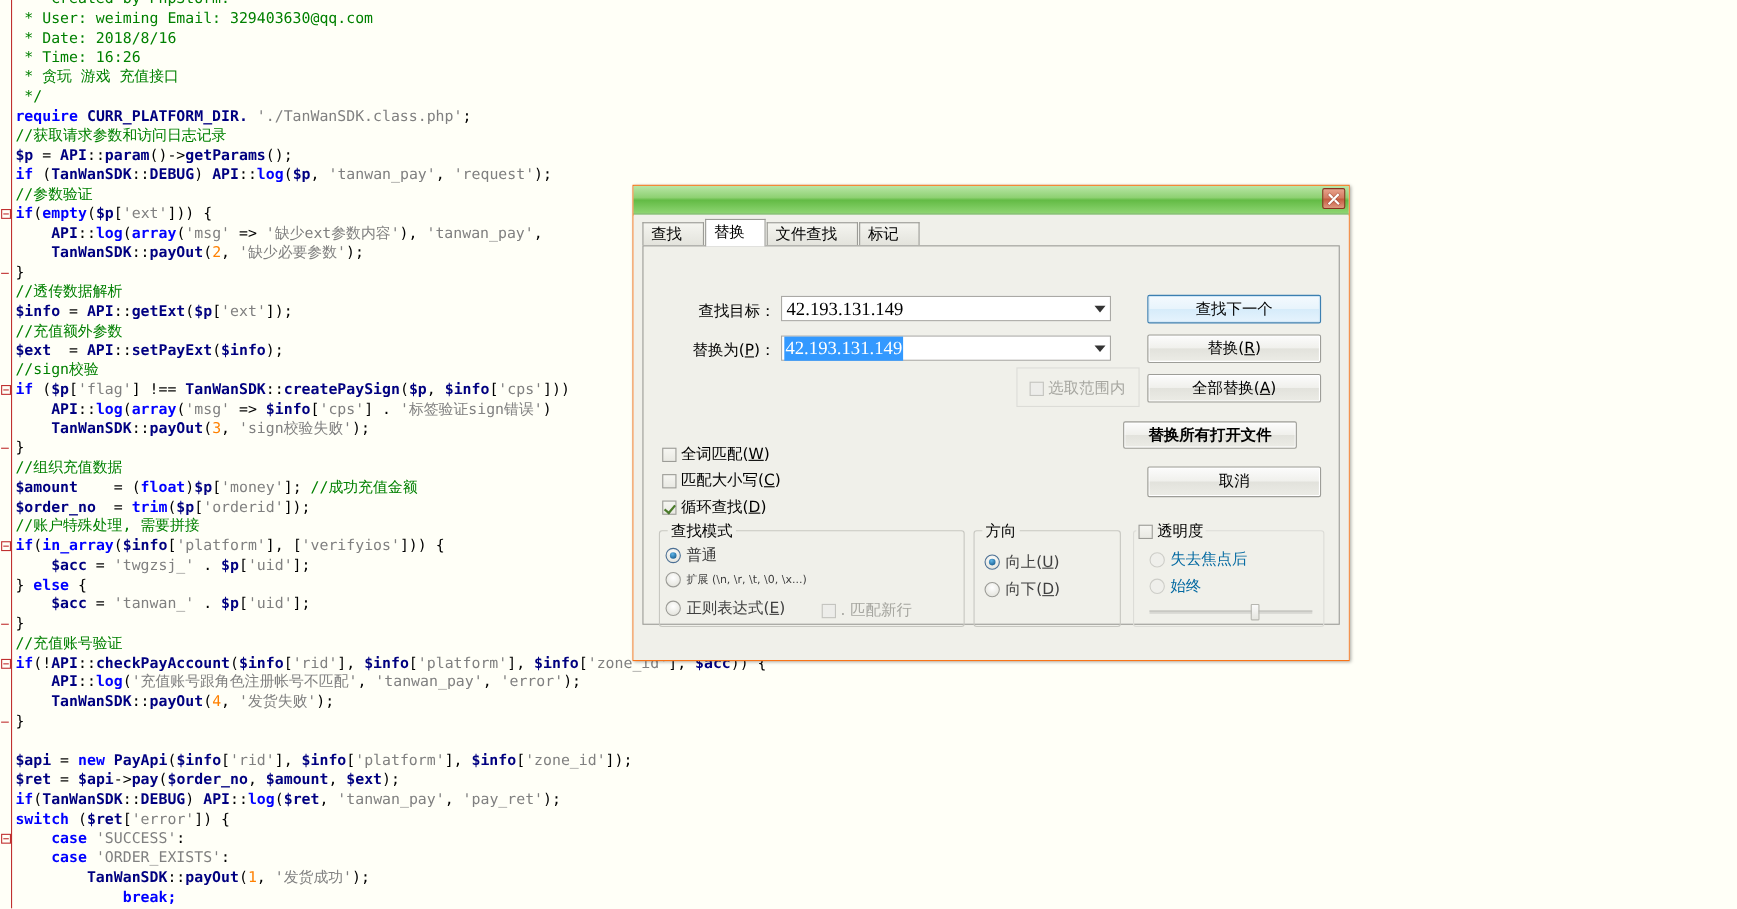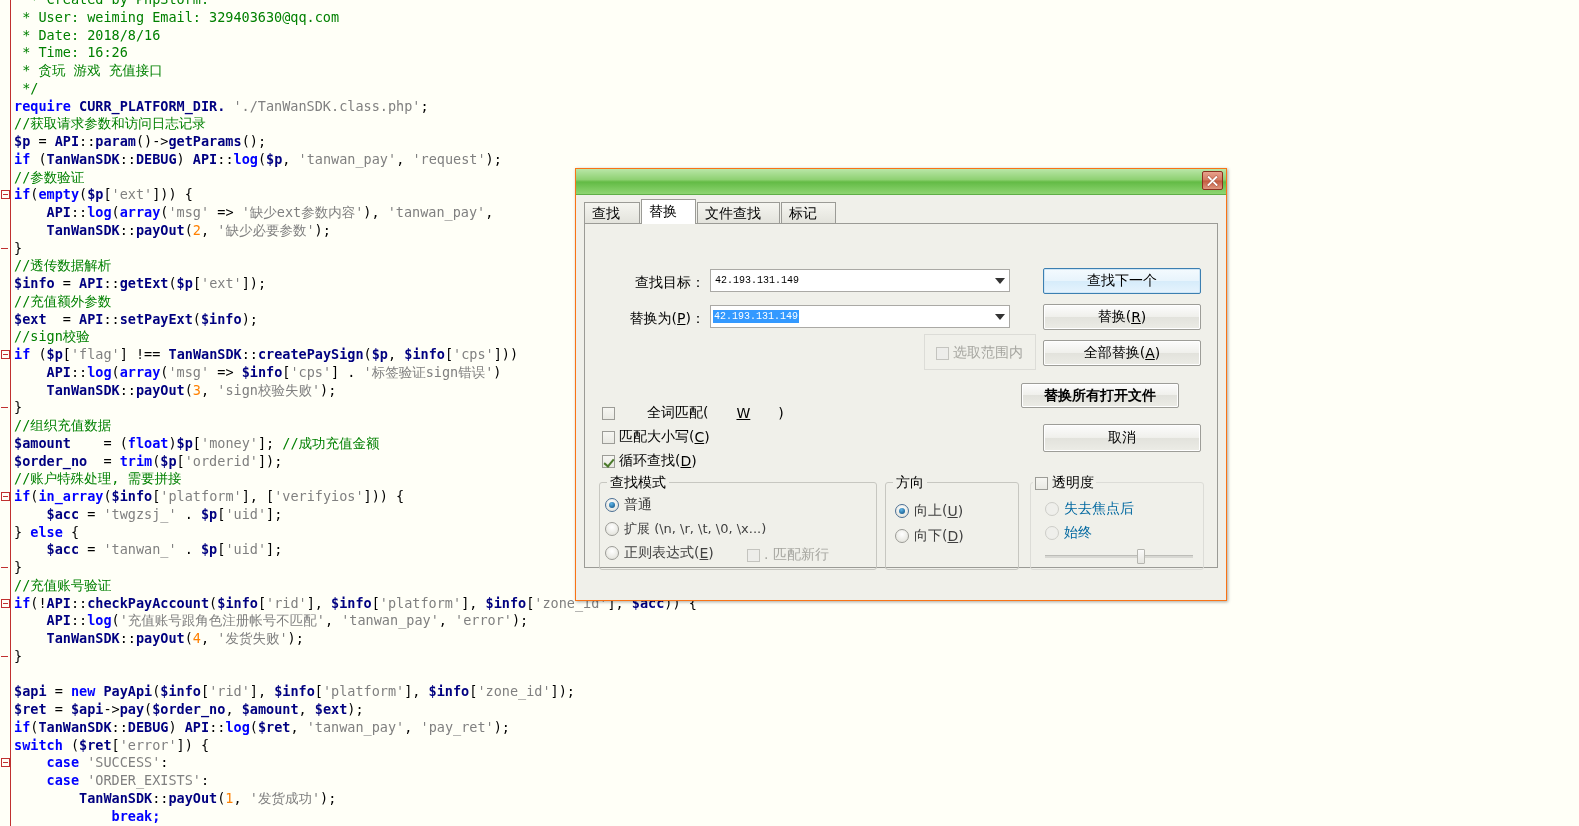--- a/index.html
+++ b/index.html
@@ -132,22 +132,22 @@
   .combo {
     position: absolute;
     height: 23px;
     border: 1px solid #aaa9a5;
     background: #fff;
     display: flex; align-items: center;
   }
   .combo .val {
     flex: 1;
     padding: 0 4px;
-    font-family: Liberation Mono, monospace;
-    font-size: 10px;
+    font-family: Liberation Serif, serif;
+    font-size: 17px;
     color: #000;
     white-space: nowrap; overflow: hidden;
   }
   .combo .val.sel {
     background: #3399ff; color: #ffffff;
     display: inline-block; flex: none;
     margin-left: 2px;
     padding: 1px 1px;
   }
   .combo .arrow {
@@ -358,21 +358,21 @@
           <span class="uk">A</span>
           <span>)</span>
       </div>
       <div class="btn" style="left:436px;top:159px;width:158px;height:25px;font-weight:bold;">
         <span>替换所有打开文件</span>
       </div>
       <div class="btn" style="left:458px;top:200px;width:158px;height:28px;">
         <span>取消</span>
       </div>
 
-      <div class="cbx" style="left:17px;top:180px;gap:28px;">
+      <div class="cbx" style="left:17px;top:180px;">
         <span class="box"></span>
         <span>全词匹配(</span>
           <span class="uk">W</span>
           <span>)</span>
       </div>
       <div class="cbx" style="left:17px;top:204px;">
         <span class="box"></span>
         <span>匹配大小写(</span>
           <span class="uk">C</span>
           <span>)</span>
@@ -386,21 +386,21 @@
 
       <div class="grp" style="left:14px;top:258px;width:278px;height:88px;">
         <span class="cap">查找模式</span>
       </div>
       <div class="rdo on" style="left:20px;top:272px;">
         <span class="circ"></span>
         <span>普通</span>
       </div>
       <div class="rdo" style="left:20px;top:296px;">
         <span class="circ"></span>
-        <span style="font-size:13px">扩展 (\n, \r, \t, \0, \x...)</span>
+        <span style="font-size:10px">扩展 (\n, \r, \t, \0, \x...)</span>
       </div>
       <div class="rdo" style="left:20px;top:320px;">
         <span class="circ"></span>
         <span>正则表达式(</span>
           <span class="uk">E</span>
           <span>)</span>
       </div>
       <div class="cbx disabled" style="left:162px;top:322px;">
         <span class="box"></span>
         <span>. 匹配新行</span>

